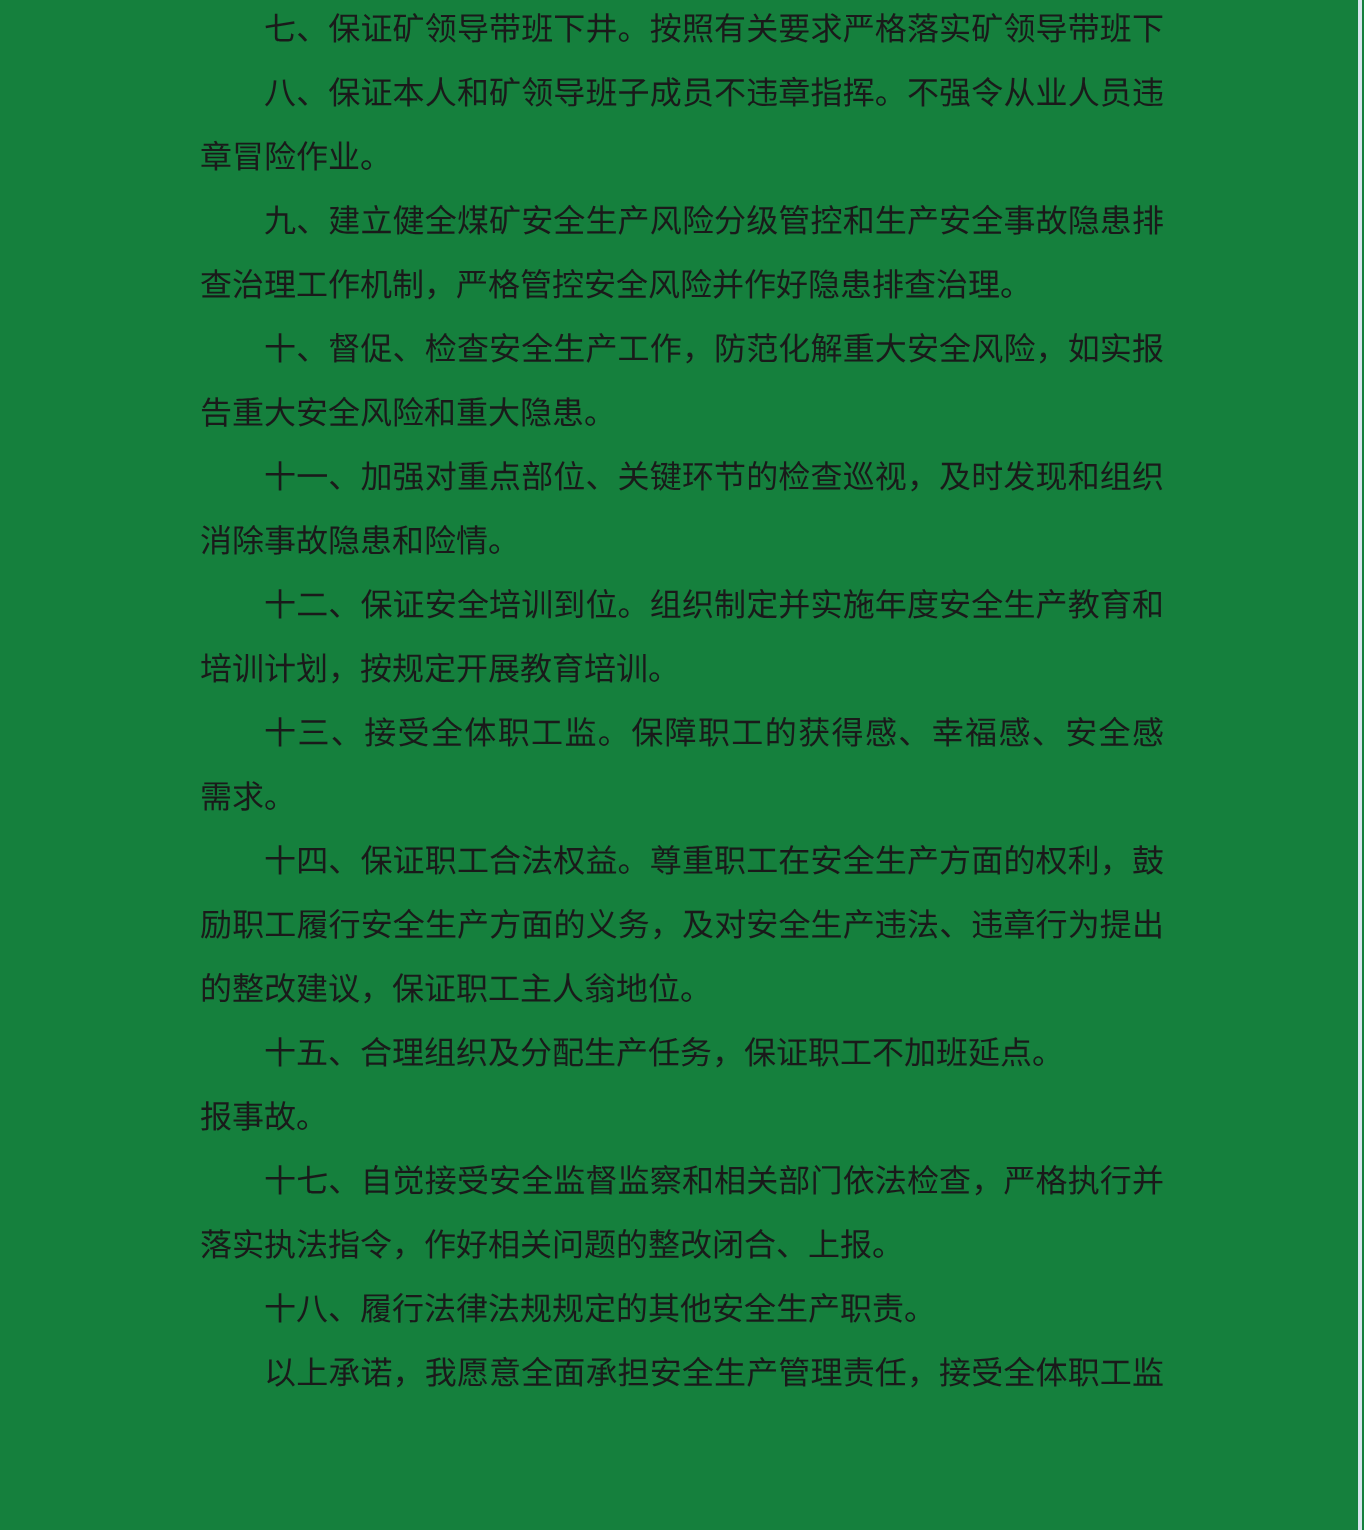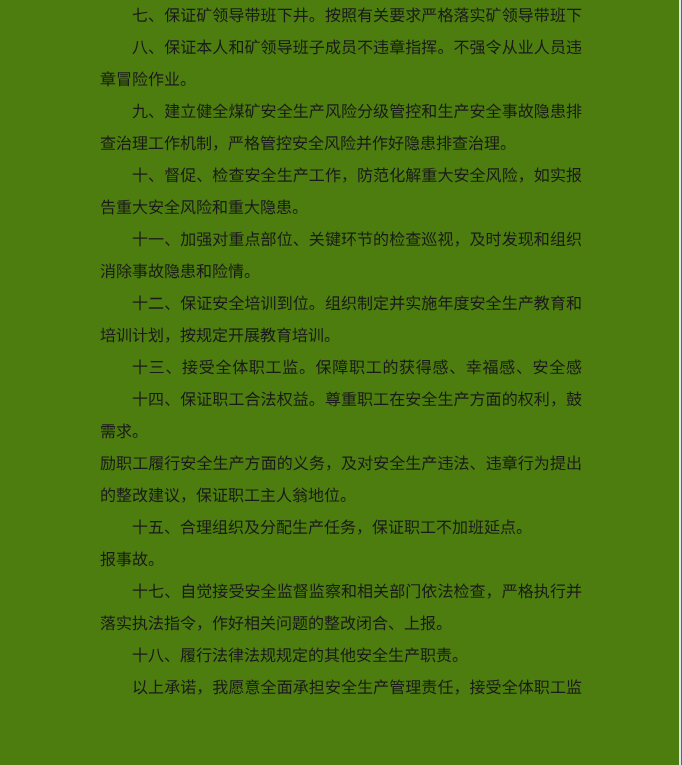--- a/index.html
+++ b/index.html
@@ -4,21 +4,21 @@
 <style>
   html, body {
     margin: 0;
     padding: 0;
     background: #ffffff;
   }
   .page {
     position: relative;
     width: 682px;
     height: 765px;
-    background: #4d7c0f;
+    background: #15803d;
     overflow: hidden;
     font-family: "Liberation Serif", "DejaVu Serif", serif;
   }
   .textbody {
     position: absolute;
     left: 100px;
     top: 0;
     width: 482px;
     color: #1a1a1a;
   }
@@ -57,22 +57,22 @@
       <div class="line">章冒险作业。</div>
       <div class="line indent fill">九、建立健全煤矿安全生产风险分级管控和生产安全事故隐患排</div>
       <div class="line">查治理工作机制，严格管控安全风险并作好隐患排查治理。</div>
       <div class="line indent fill">十、督促、检查安全生产工作，防范化解重大安全风险，如实报</div>
       <div class="line">告重大安全风险和重大隐患。</div>
       <div class="line indent fill">十一、加强对重点部位、关键环节的检查巡视，及时发现和组织</div>
       <div class="line">消除事故隐患和险情。</div>
       <div class="line indent fill">十二、保证安全培训到位。组织制定并实施年度安全生产教育和</div>
       <div class="line">培训计划，按规定开展教育培训。</div>
       <div class="line indent fill">十三、接受全体职工监。保障职工的获得感、幸福感、安全感</div>
+      <div class="line">需求。</div>
       <div class="line indent fill">十四、保证职工合法权益。尊重职工在安全生产方面的权利，鼓</div>
-      <div class="line">需求。</div>
       <div class="line fill">励职工履行安全生产方面的义务，及对安全生产违法、违章行为提出</div>
       <div class="line">的整改建议，保证职工主人翁地位。</div>
       <div class="line indent">十五、合理组织及分配生产任务，保证职工不加班延点。</div>
       <div class="line">报事故。</div>
       <div class="line indent fill">十七、自觉接受安全监督监察和相关部门依法检查，严格执行并</div>
       <div class="line">落实执法指令，作好相关问题的整改闭合、上报。</div>
       <div class="line indent">十八、履行法律法规规定的其他安全生产职责。</div>
       <div class="line indent fill">以上承诺，我愿意全面承担安全生产管理责任，接受全体职工监</div>
     </div>
   <div class="edge-line"></div>

